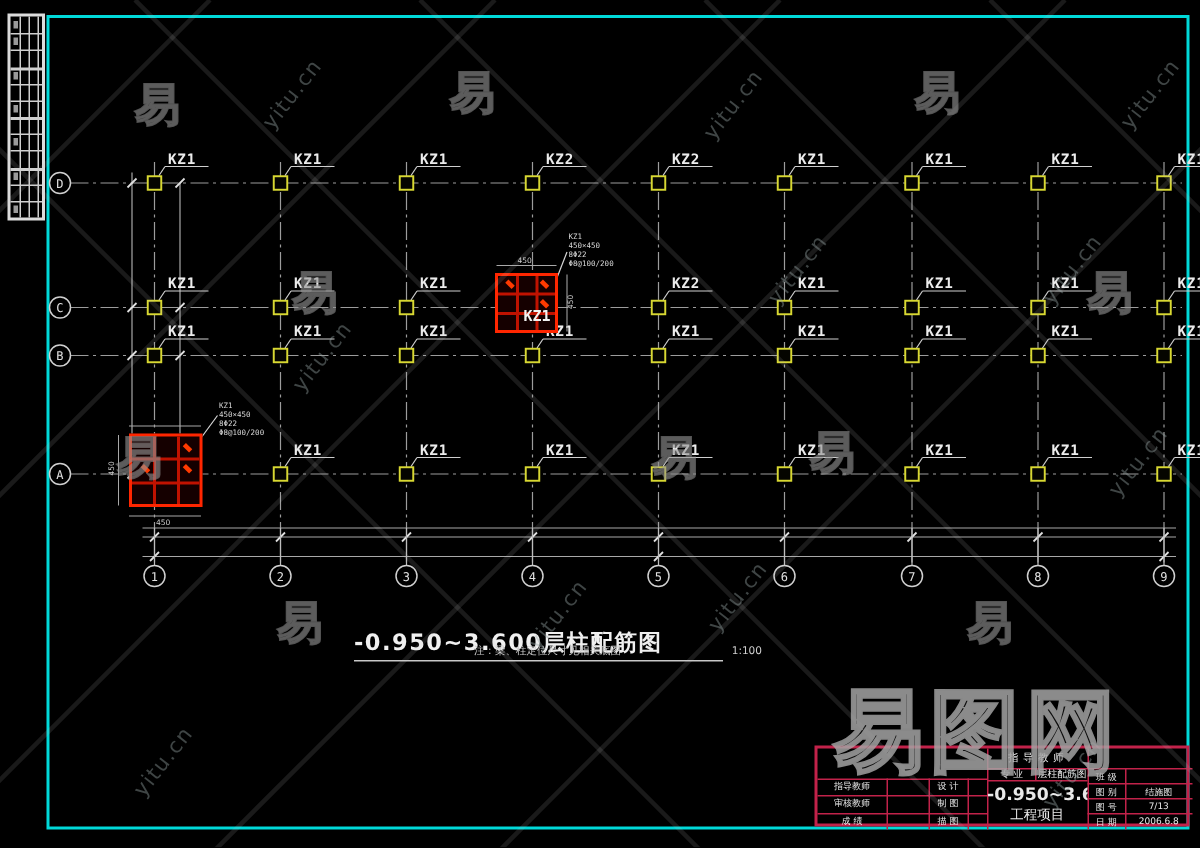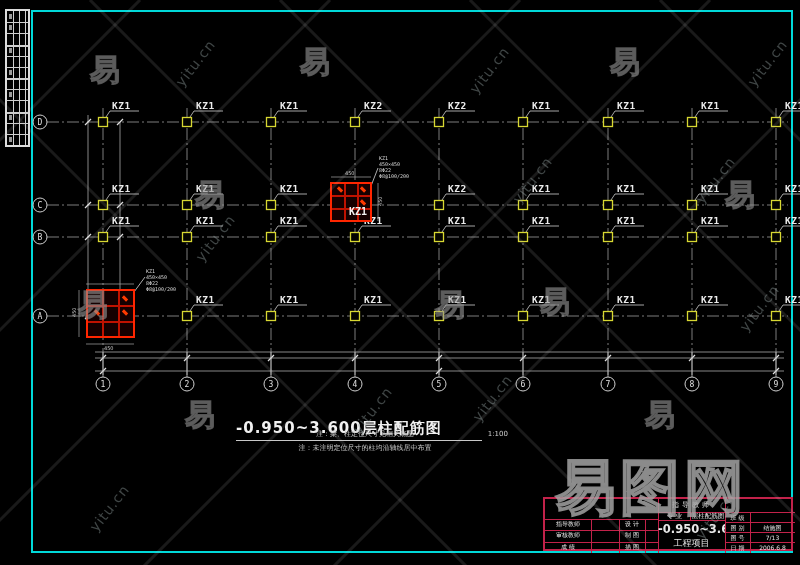--- a/index.html
+++ b/index.html
@@ -353,21 +353,20 @@
       <div>450×450</div>
       <div>8Φ22</div>
       <div>Φ8@100/200</div>
     </div>
 
   <div class="main-title">
     <span>-0.950~3.600层柱配筋图</span>
     <span class="scale">1:100</span>
   </div>
   <div class="note n1">注：梁、柱定位尺寸见相关底图</div>
-  <div class="note n2">注：未注明定位尺寸的柱均沿轴线居中布置</div>
 
   <div class="tb" id="tb">
 
     <div class="tbl" style="left:113px;top:0;width:1px;height:54px;"></div>
     <div class="tbl" style="left:180px;top:0;width:1px;height:54px;"></div>
     <div class="tbl" style="left:205px;top:13px;width:1px;height:41px;"></div>
     <div class="tbl" style="left:46px;top:20px;width:1px;height:34px;"></div>
     <div class="tbl" style="left:74px;top:20px;width:1px;height:34px;"></div>
     <div class="tbl" style="left:100px;top:20px;width:1px;height:34px;"></div>
     <div class="tbl" style="left:145px;top:13px;width:1px;height:8px;"></div>

